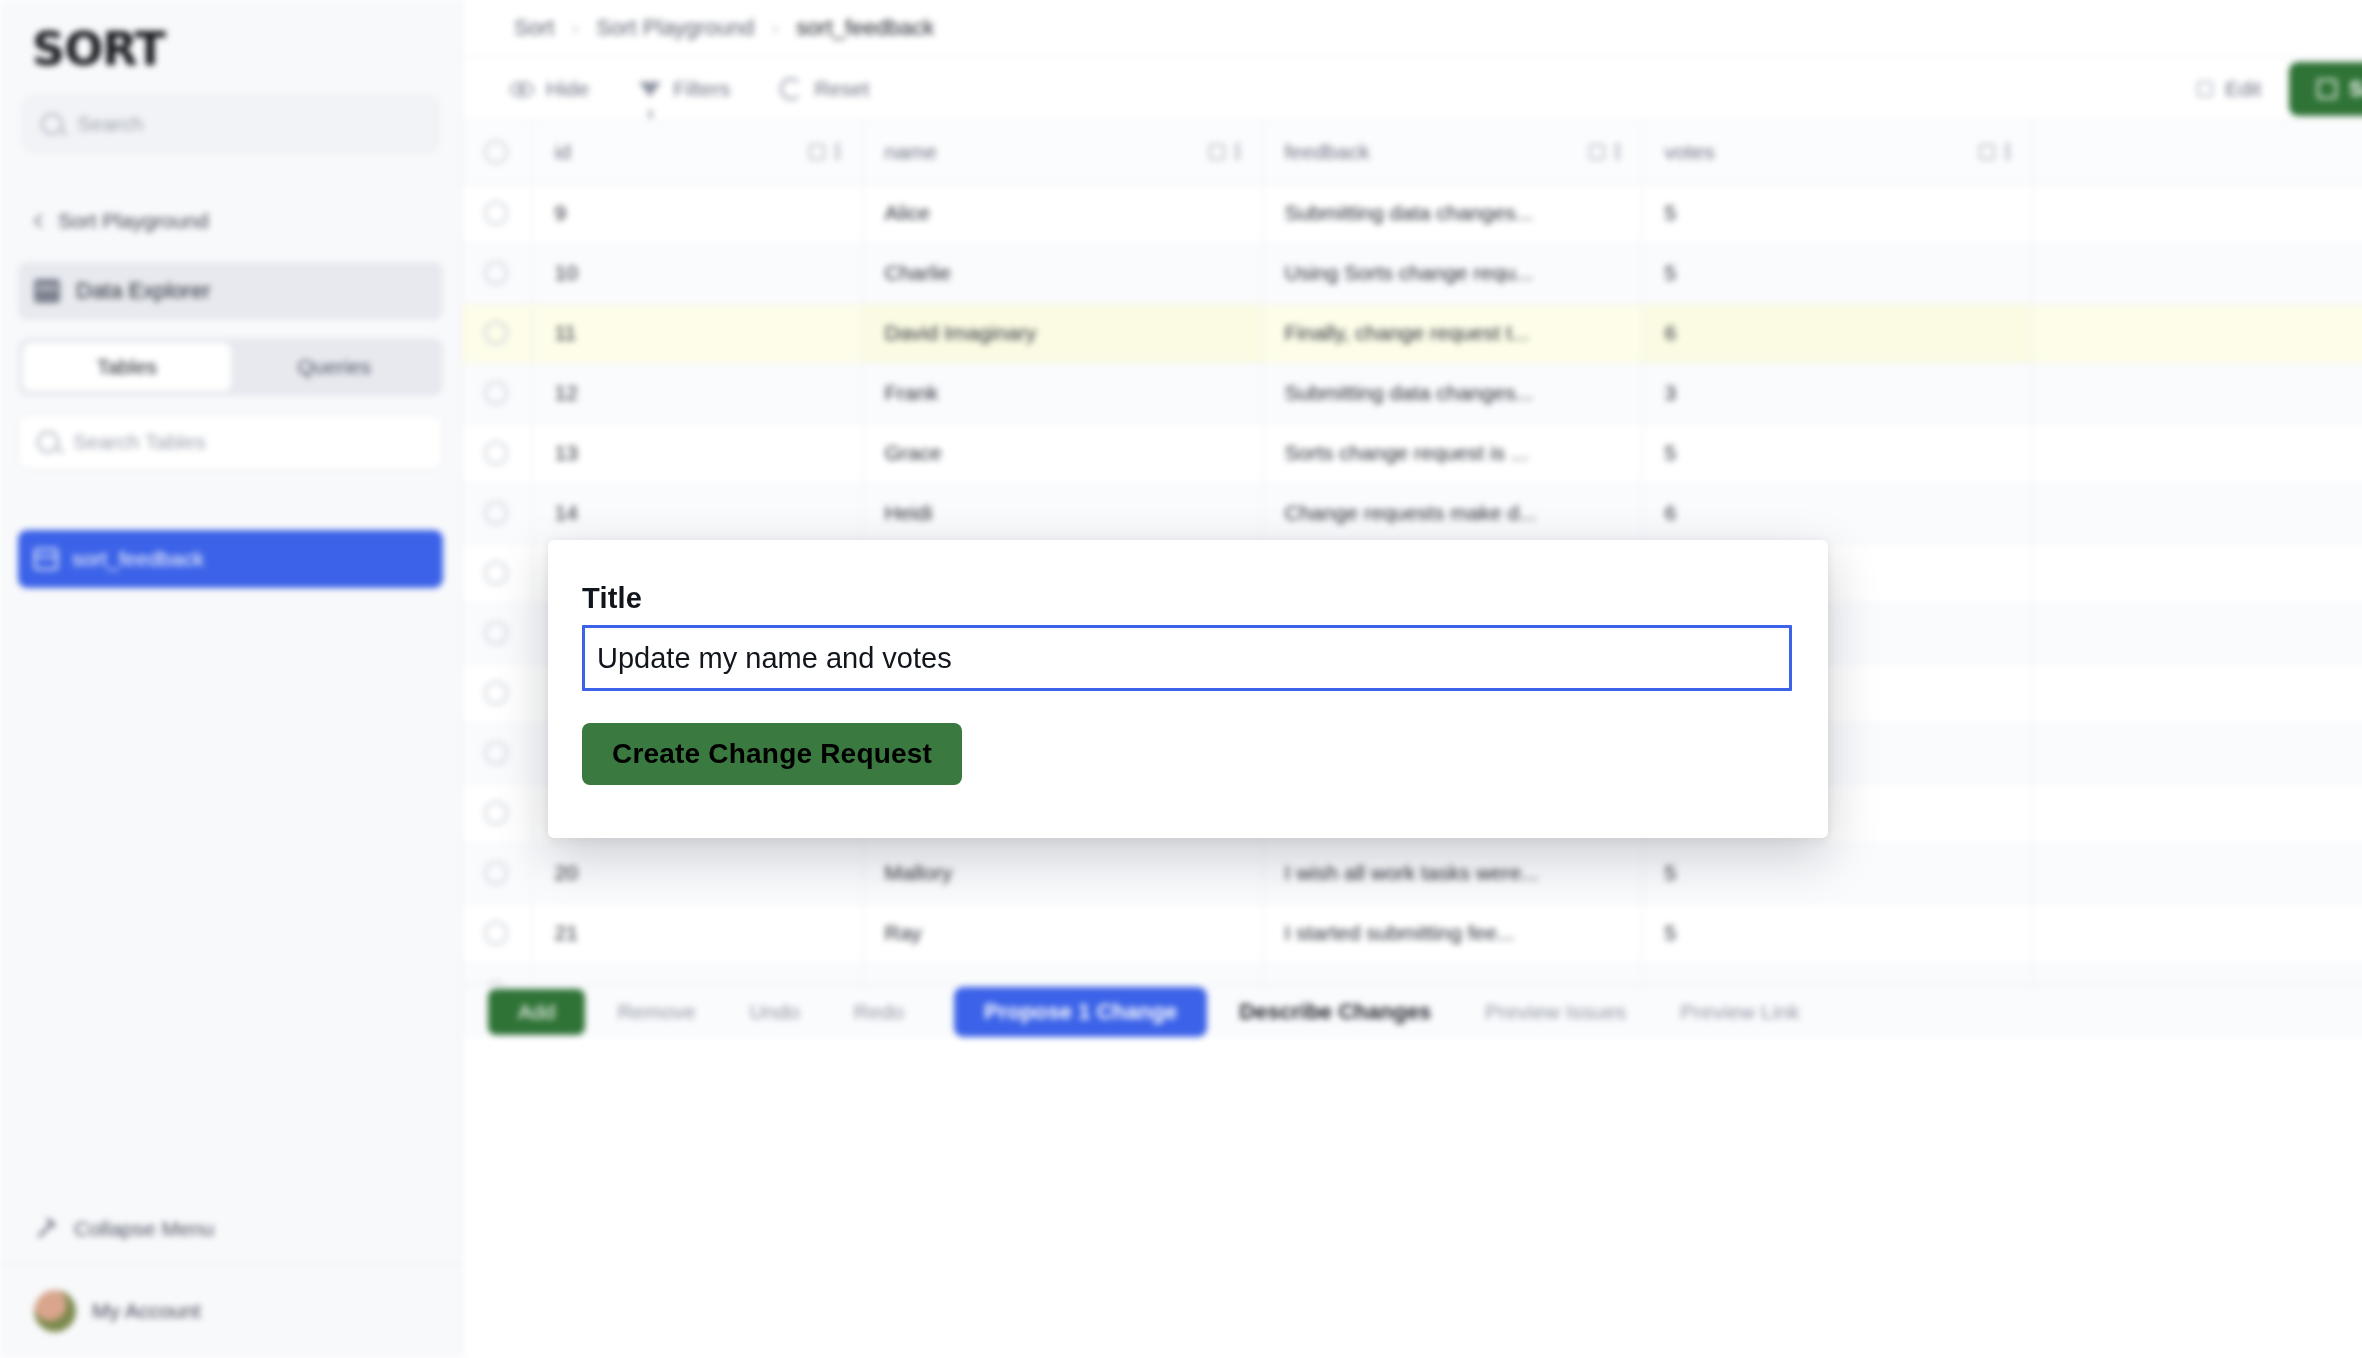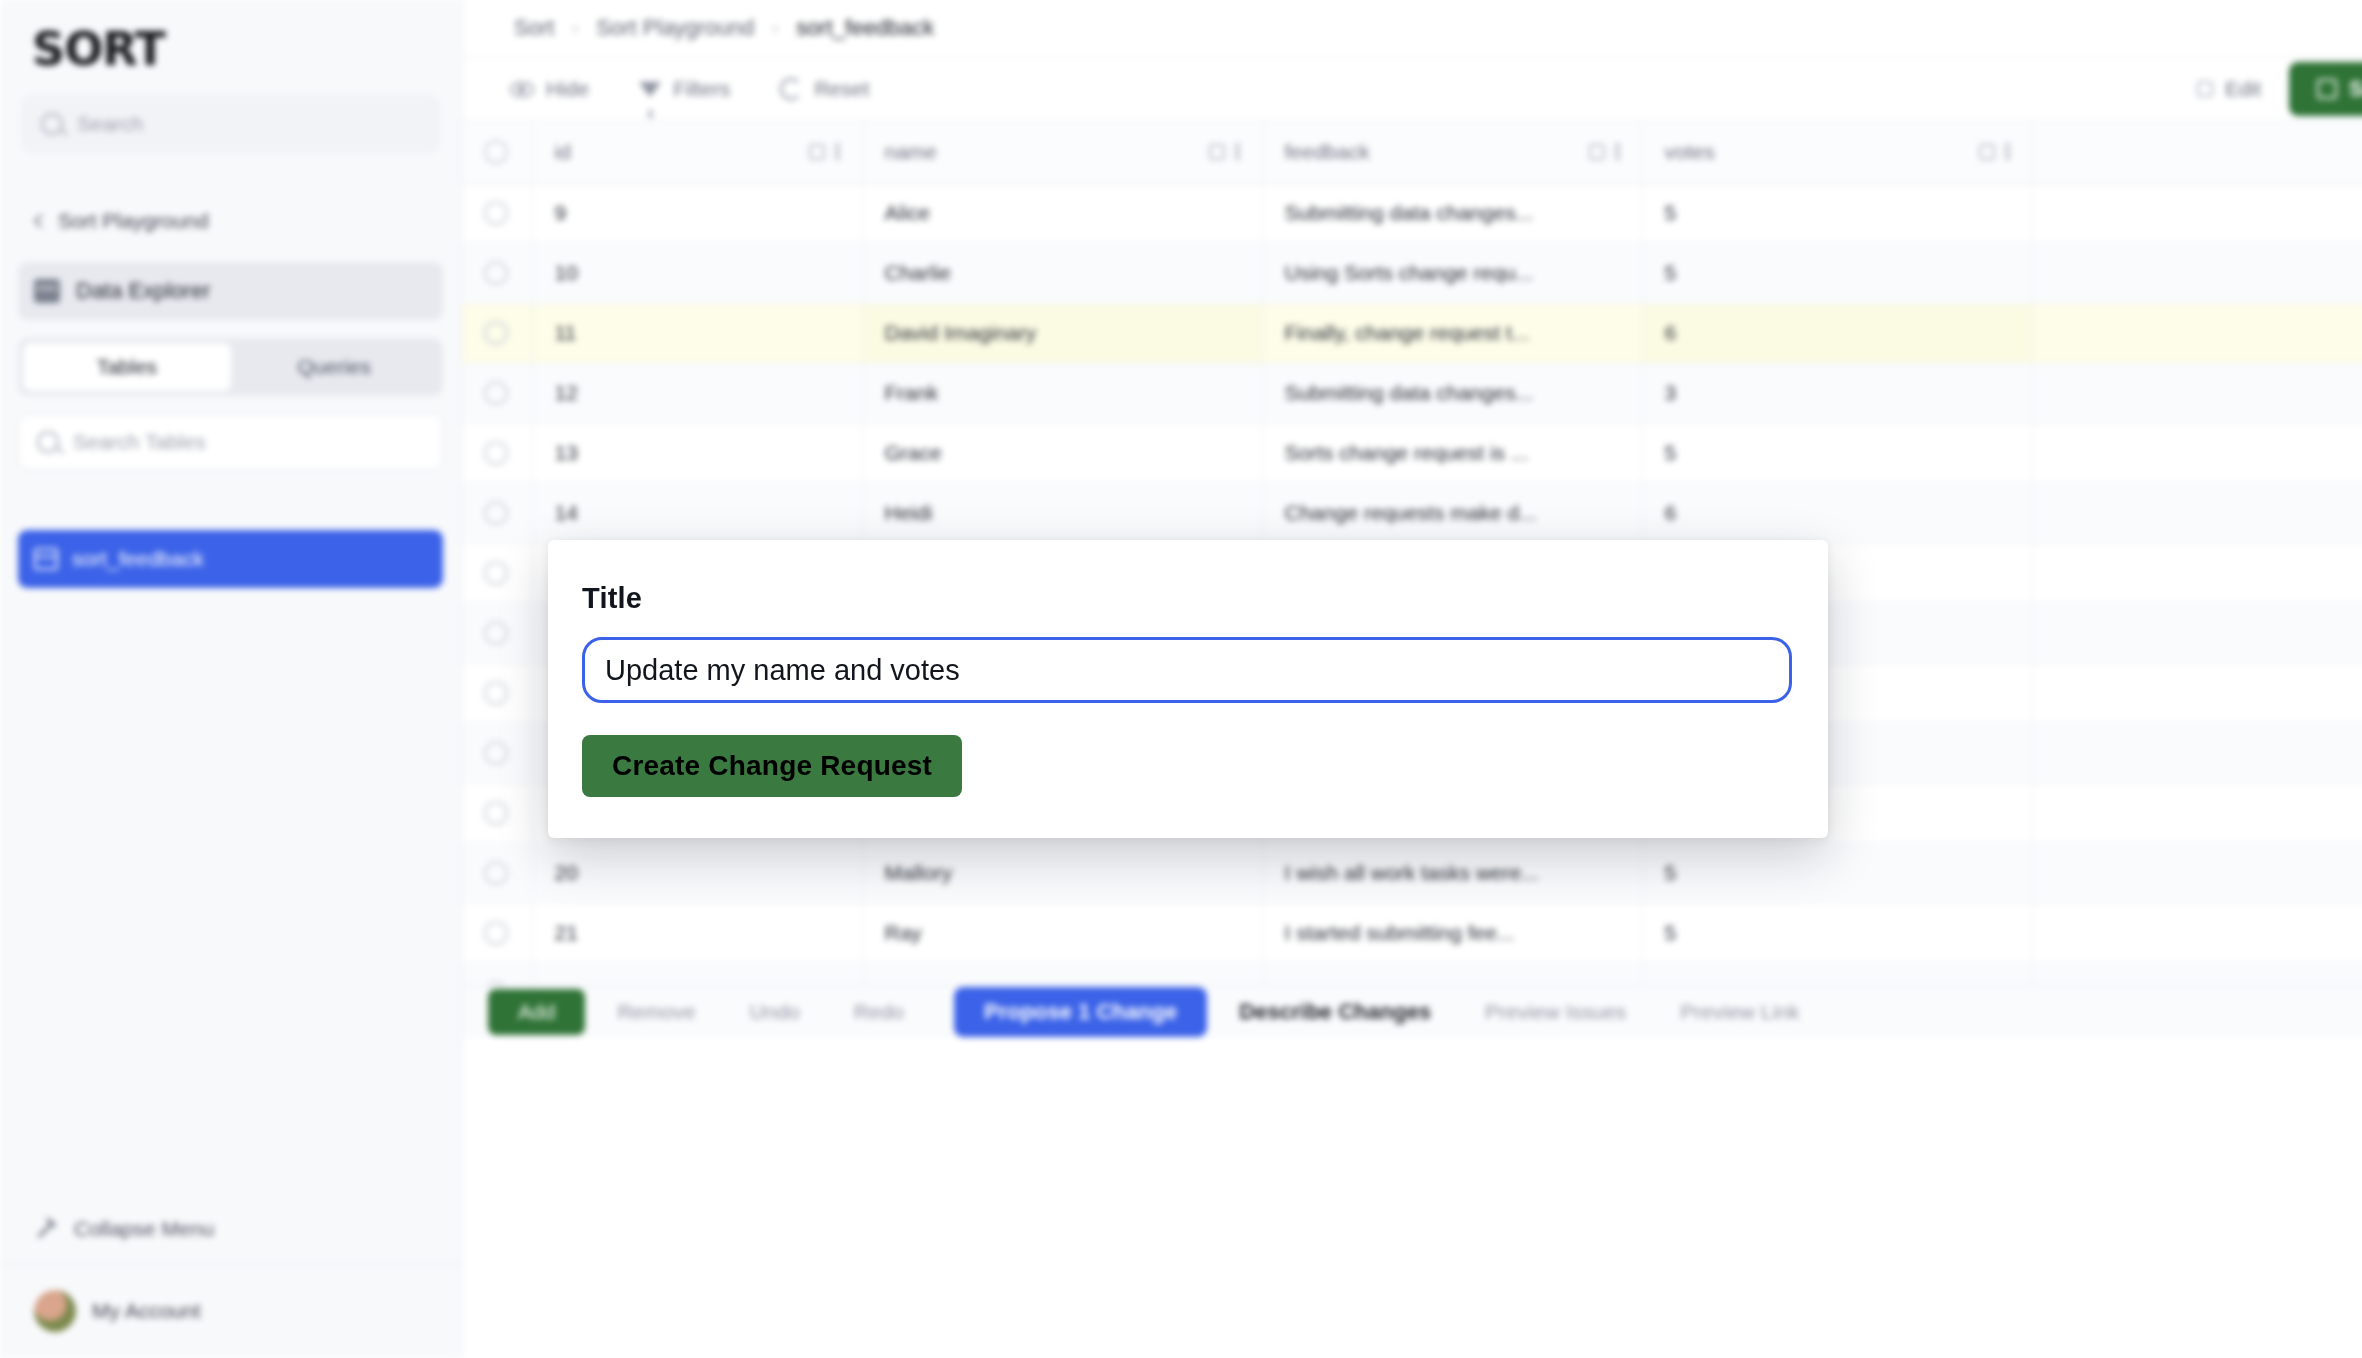--- a/index.html
+++ b/index.html
@@ -233,23 +233,23 @@
     position: absolute;
     left: 548px; top: 540px; width: 1280px; height: 298px;
     background: #ffffff; border-radius: 6px;
     box-shadow: 0 18px 52px rgba(15,20,35,.20), 0 2px 10px rgba(15,20,35,.08);
     padding: 42px 34px 0 34px;
   }
   #modal .m-title {
     font-size: 29px; font-weight: 700; color: #11151c; letter-spacing: .2px;
   }
   #modal .m-input {
-    margin-top: 22px; height: 66px; width: 1210px;
-    border: 3px solid #3b62e8; border-radius: 20px; background:#fff;
-    display: flex; align-items: center; padding: 0 20px;
+    margin-top: 10px; height: 66px; width: 1210px;
+    border: 3px solid #3b62e8; border-radius: 1px; background:#fff;
+    display: flex; align-items: center; padding: 0 12px;
   }
   #modal .m-input input {
     border: 0; outline: 0; width: 100%;
     font-family: "Liberation Sans", sans-serif;
     font-size: 29px; color: #11151c; background: transparent;
   }
   #modal .m-btn {
     margin-top: 32px; display: inline-flex; align-items: center;
     justify-content: center; height: 62px; padding: 0 30px;
     background: #3a7a40; color: #000000; border: 0; border-radius: 8px;

